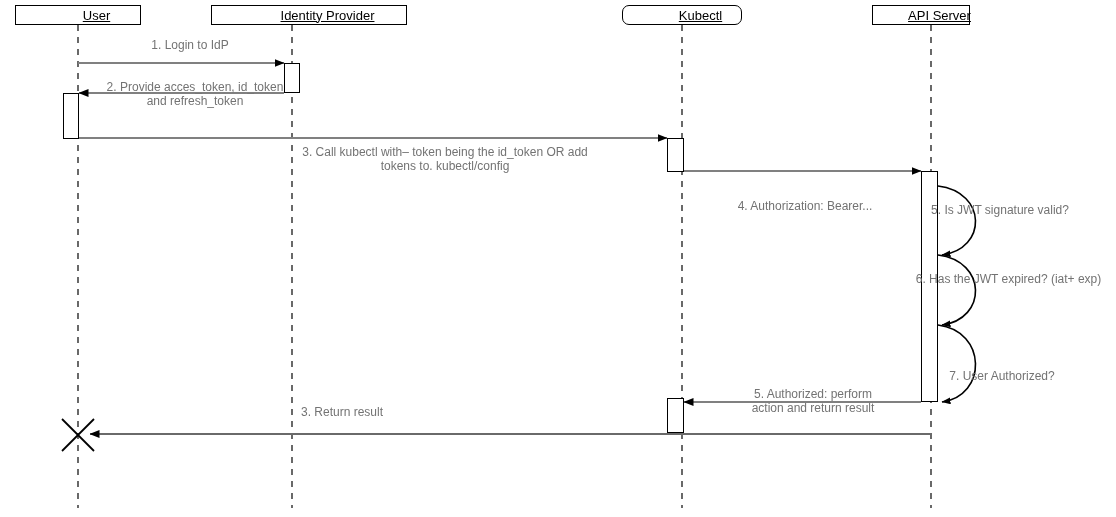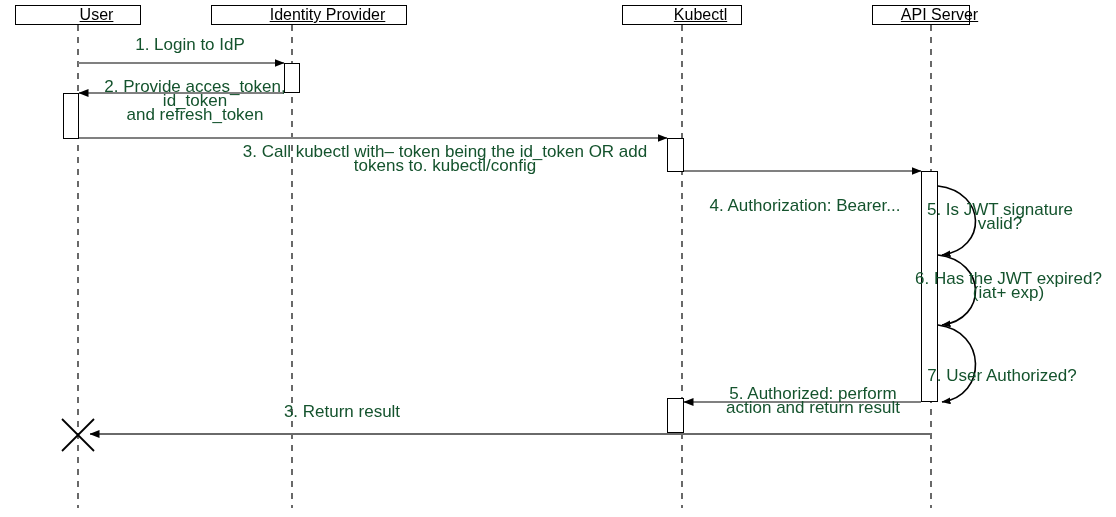--- a/index.html
+++ b/index.html
@@ -2,22 +2,22 @@
 <html><head>
 <meta charset="utf-8">
 <style>
   html,body{margin:0;padding:0;background:#ffffff;}
   body{width:1116px;height:517px;position:relative;overflow:hidden;
        font-family:"Liberation Sans","DejaVu Sans",sans-serif;color:#000;}
   #stage{position:absolute;left:0;top:0;width:1116px;height:517px;}
   svg.layer{position:absolute;left:0;top:0;width:1116px;height:517px;}
   .hdr{position:absolute;border:1.6px solid #000;background:#fff;
        display:flex;align-items:center;justify-content:center;box-sizing:border-box;}
-  .hdr span{font-size:16px;text-decoration:underline;line-height:1;white-space:nowrap;padding-left:37px;}
-  .msg{position:absolute;font-size:17px;line-height:14px;color:#14532d;white-space:pre-line;}
+  .hdr span{font-size:13px;text-decoration:underline;line-height:1;white-space:nowrap;padding-left:37px;}
+  .msg{position:absolute;font-size:12px;line-height:14px;color:#737373;white-space:pre-line;}
   .msg.ctr{text-align:center;}
   .msg.lft{text-align:center;}
 </style>
 </head>
 <body>
 
 <div id="stage">
 
   <svg class="layer" viewBox="0 0 1116 517" xmlns="http://www.w3.org/2000/svg">
     <defs>
@@ -51,21 +51,21 @@
       </g>
   </svg>
 
   <div id="headers">
       <div class="hdr" style="left: 15px; top: 5px; width: 126px; height: 20px;">
         <span>User</span>
       </div>
       <div class="hdr" style="left: 211px; top: 5px; width: 196px; height: 20px;">
         <span>Identity Provider</span>
       </div>
-      <div class="hdr" style="left: 622px; top: 5px; width: 120px; height: 20px;">
+      <div class="hdr" style="left: 622px; top: 5px; width: 120px; height: 20px; border-radius: 7px;">
         <span>Kubectl</span>
       </div>
       <div class="hdr" style="left: 872px; top: 5px; width: 98px; height: 20px;">
         <span>API Server</span>
       </div>
     </div>
 
   <div id="activations">
       <div style="position: absolute; left: 284px; top: 63px; width: 16px; height: 30px; border: 1.6px solid rgb(0, 0, 0); background: rgb(255, 255, 255); box-sizing: border-box;"></div>
       <div style="position: absolute; left: 63px; top: 93px; width: 16px; height: 46px; border: 1.6px solid rgb(0, 0, 0); background: rgb(255, 255, 255); box-sizing: border-box;"></div>

